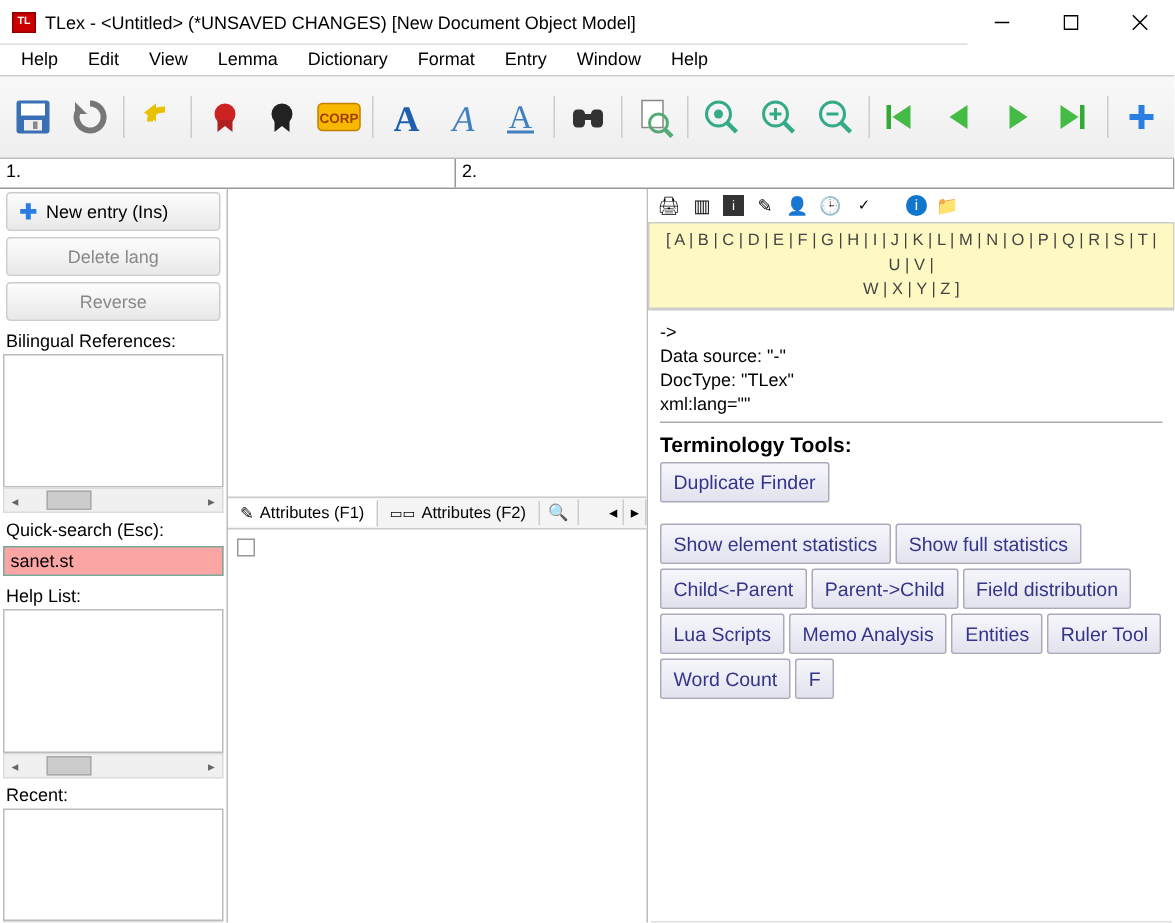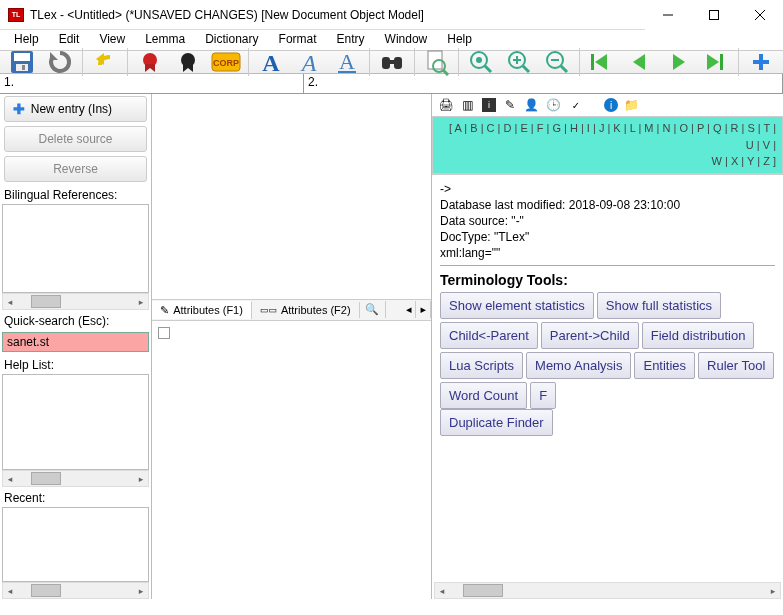--- a/index.html
+++ b/index.html
@@ -3,21 +3,21 @@
 <meta charset="utf-8">
 <style>
 * { box-sizing: border-box; margin: 0; padding: 0; }
 body { font-family: "Segoe UI", Tahoma, sans-serif; font-size: 12px; background: #fff; overflow: hidden; width: 783px; height: 615px; color: #000; }
 .titlebar { height: 30px; display: flex; align-items: center; padding: 0 0 0 8px; background: #fff; border-bottom: 1px solid #ddd; }
 .titlebar-icon { width: 16px; height: 14px; background: #c00; margin-right: 6px; border: 1px solid #800; display: flex; align-items: center; justify-content: center; color:#fff; font-size:7px; font-weight:bold;}
 .titlebar-text { flex: 1; font-size: 12px; }
 .winbtn { width: 46px; height: 30px; display: flex; align-items: center; justify-content: center; font-family: monospace; font-size: 14px; background: #fff; }
 .menubar { height: 20px; display: flex; align-items: center; padding: 0 6px 2px 6px; gap: 4px; }
 .menubar span { padding: 2px 8px; }
-.toolbar { height: 24px; background: linear-gradient(#f9f9f9,#eee); border-top: 1px solid #ccc; border-bottom: 1px solid #bbb; display: flex; align-items: center; padding: 0 4px; gap: 2px; }
+.toolbar { height: 56px; background: linear-gradient(#f9f9f9,#eee); border-top: 1px solid #ccc; border-bottom: 1px solid #bbb; display: flex; align-items: center; padding: 0 4px; gap: 2px; }
 .tbbtn { width: 36px; height: 36px; display: flex; align-items: center; justify-content: center; border: 1px solid transparent; border-radius: 3px; }
 .tbsep { width: 1px; height: 28px; background: #ccc; margin: 0 2px; }
 .workrow { height: 20px; display: flex; border-bottom: 1px solid #999; }
 .workcell { border-right: 1px solid #999; padding: 1px 4px; font-size: 12px; }
 
 .mainarea { display: flex; height: 505px; }
 .leftcol { width: 152px; display: flex; flex-direction: column; border-right: 1px solid #bbb; }
 .midcol { width: 280px; display: flex; flex-direction: column; border-right: 1px solid #bbb; }
 .rightcol { flex: 1; display: flex; flex-direction: column; min-width: 0; }
 
@@ -31,21 +31,21 @@
 .input-box { border: 1px solid #7a9; margin: 2px; padding: 2px 4px; height: 20px; font-size: 12px; background:#fca5a5;}
 
 .midtop { flex: 1; background: #fff; }
 .midtabs { height: 22px; display: flex; border-top: 1px solid #ccc; border-bottom: 1px solid #ccc; background: #f4f4f4; align-items:center;}
 .midtab { display: flex; align-items: center; gap: 4px; padding: 2px 8px; border-right: 1px solid #ccc; font-size:11px;}
 .midtab.active { background: #fff; border-top: 1px solid #fff;}
 .midbody { flex: 1; padding: 6px; }
 
 .right-tools { height: 22px; display: flex; align-items: center; gap: 6px; padding: 2px 6px; }
 .mini-ico { width: 16px; height: 16px; display:flex;align-items:center;justify-content:center;font-size:12px;}
-.alpha { background: #5eead4; border: 1px solid #ccc; padding: 3px 6px; font-size: 11px; color: #444; text-align:right; line-height:1.5;}
+.alpha { background: #fef9c3; border: 1px solid #ccc; padding: 3px 6px; font-size: 11px; color: #444; text-align:center; line-height:1.5;}
 .rightmain { flex: 1; padding: 6px 8px; overflow: hidden; border-top: 1px solid #ccc; display:flex;flex-direction:column;min-height:0;}
 .rightline { font-size: 12px; margin: 1px 0; }
 .hr { border-top: 1px solid #aaa; margin: 4px 0; }
 .termtitle { font-weight: bold; font-size: 14px; margin: 2px 0 4px 0; }
 .toolbtns { display: flex; flex-wrap: wrap; gap: 3px; align-content:flex-start;}
 .toolbtn { background: linear-gradient(#f6f6fc,#e2e2ee); border: 1px solid #aab; padding: 5px 8px; font-size: 13px; color: #34348a; border-radius: 2px; }
 
 svg { display: block; }
 .plus-ico { color: #2a7de1; font-weight: bold; font-size: 14px; }
 .check { width:12px;height:12px;border:1px solid #999;background:#fff;}
@@ -220,21 +220,21 @@
   <div class="workcell" style="flex:1">2.</div>
 </div>
 
 <div class="mainarea">
   <div class="leftcol">
     <div class="leftbtn">
       <span class="plus-ico">✚</span>
       <span>New entry (Ins)</span>
     </div>
     <div class="leftbtn disabled">
-      <span>Delete source</span>
+      <span>Delete lang</span>
     </div>
     <div class="leftbtn disabled">
       <span>Reverse</span>
     </div>
     <div class="leftlabel">Bilingual References:</div>
     <div class="leftpane" style="flex:1.2"></div>
     <div class="scrollbar-h">
         <div class="arr">◂</div>
         <div class="thumb"></div>
         <div style="flex:1"></div>
@@ -295,42 +295,41 @@
       <div style="width:8px"></div>
       <div class="mini-ico" style="background:#17c;color:#fff;border-radius:50%;width:14px;height:14px;font-size:10px;display:flex;align-items:center;justify-content:center">i</div>
       <div class="mini-ico">📁</div>
     </div>
     <div class="alpha">
       <div>[ A | B | C | D | E | F | G | H | I | J | K | L | M | N | O | P | Q | R | S | T | U | V |</div>
       <div>W | X | Y | Z ]</div>
     </div>
     <div class="rightmain">
       <div class="rightline">-&gt;</div>
-      <div class="rightline">Database last modified: 2018-09-08 23:10:00</div>
       <div class="rightline">Data source: "-"</div>
       <div class="rightline">DocType: "TLex"</div>
       <div class="rightline">xml:lang=""</div>
       <div class="hr"></div>
       <div class="termtitle">Terminology Tools:</div>
+      <div class="toolbtns" style="margin-bottom:14px">
+        <div class="toolbtn">Duplicate Finder</div>
+      </div>
       <div class="toolbtns">
         <div class="toolbtn">Show element statistics</div>
         <div class="toolbtn">Show full statistics</div>
         <div class="toolbtn">Child&lt;-Parent</div>
         <div class="toolbtn">Parent-&gt;Child</div>
         <div class="toolbtn">Field distribution</div>
         <div class="toolbtn">Lua Scripts</div>
         <div class="toolbtn">Memo Analysis</div>
         <div class="toolbtn">Entities</div>
         <div class="toolbtn">Ruler Tool</div>
         <div class="toolbtn">Word Count</div>
         <div class="toolbtn">F</div>
       </div>
-      <div class="toolbtns" style="margin-bottom:14px">
-        <div class="toolbtn">Duplicate Finder</div>
-      </div>
       <div style="flex:1"></div>
     </div>
     <div class="scrollbar-h">
         <div class="arr">◂</div>
         <div class="thumb" style="width:40px;margin-left:14px"></div>
         <div style="flex:1"></div>
         <div class="arr">▸</div>
       </div>
   </div>
 </div>

